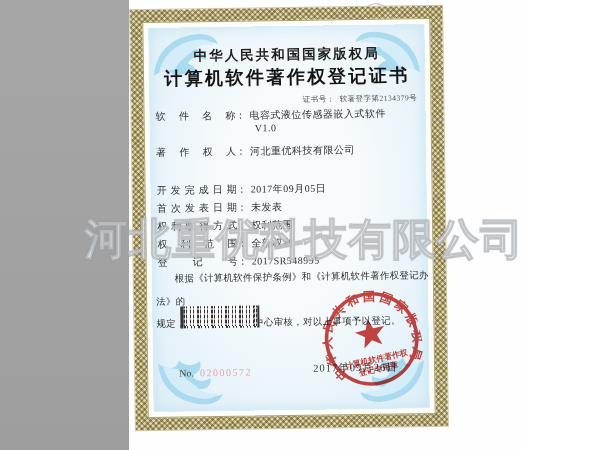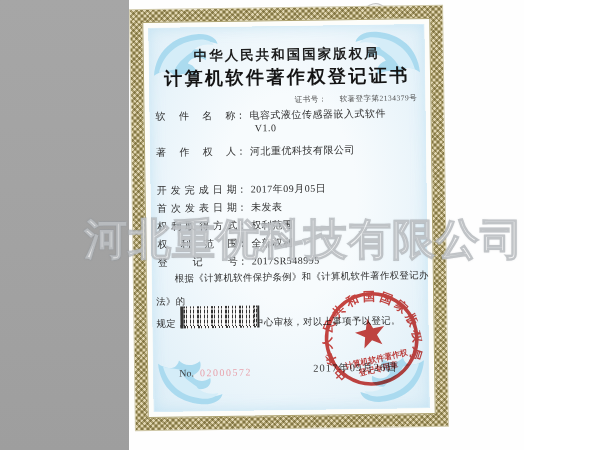--- a/index.html
+++ b/index.html
@@ -34,21 +34,21 @@
   .fl-tl{left:20px;top:20px;}
   .fl-tr{right:20px;top:20px;transform:scaleX(-1);}
   .fl-bl{left:20px;bottom:20px;transform:scaleY(-1);}
   .fl-br{right:20px;bottom:20px;transform:scale(-1,-1);}
 
   .h1{position:absolute;top:38px;left:0;right:0;text-align:center;
       font-size:13.5px;font-weight:bold;letter-spacing:2px;color:#1e1e1e;}
   .h2{position:absolute;top:57px;left:0;right:0;text-align:center;
       font-size:18px;font-weight:bold;letter-spacing:2.5px;color:#141414;}
   .certno{position:absolute;top:87px;right:26px;font-size:7.5px;color:#4d4d4d;letter-spacing:.5px;}
-  .certno .lbl{margin-right:13px;}
+  .certno .lbl{margin-right:5px;}
 
   .row{position:absolute;left:24px;right:12px;font-size:10px;color:#303030;}
   .f-label{display:inline-block;width:80px;text-align:justify;text-align-last:justify;
            vertical-align:top;}
   .f-colon{display:inline-block;width:9px;}
   .f-value{margin-left:5px;letter-spacing:.5px;}
   .r1{top:100px;} .r1b{top:114px;left:118px;} .r2{top:136px;}
   .r3{top:174px;} .r4{top:192px;} .r5{top:210px;} .r6{top:228px;} .r7{top:246px;}
 
   .statement{position:absolute;top:258px;left:22px;right:10px;

